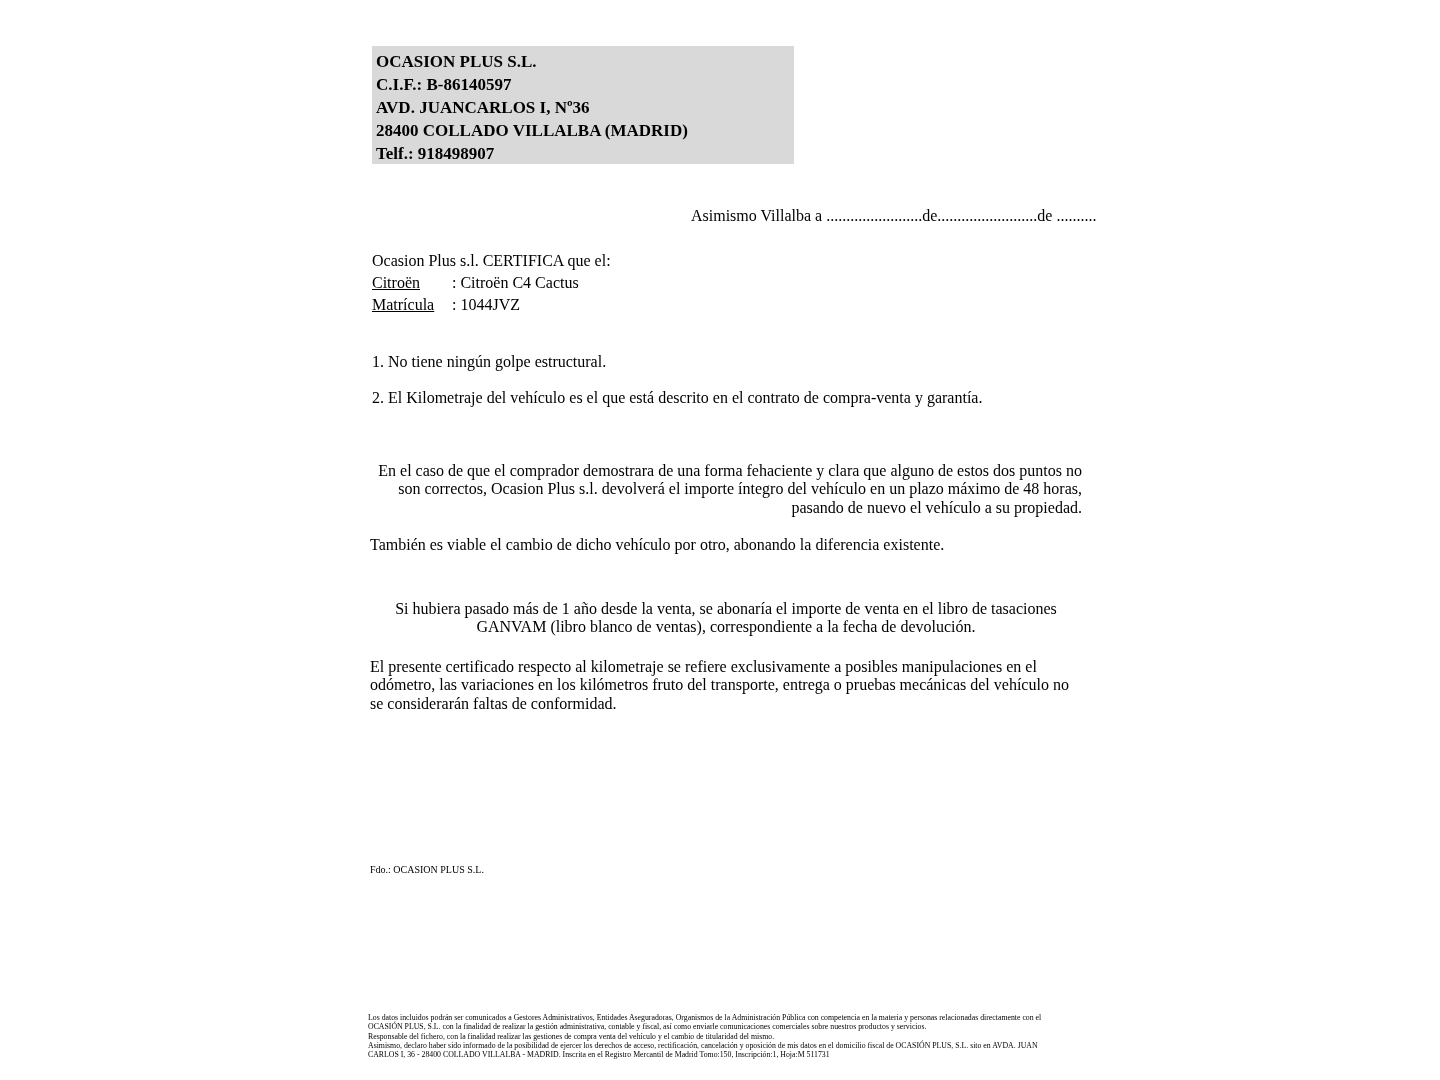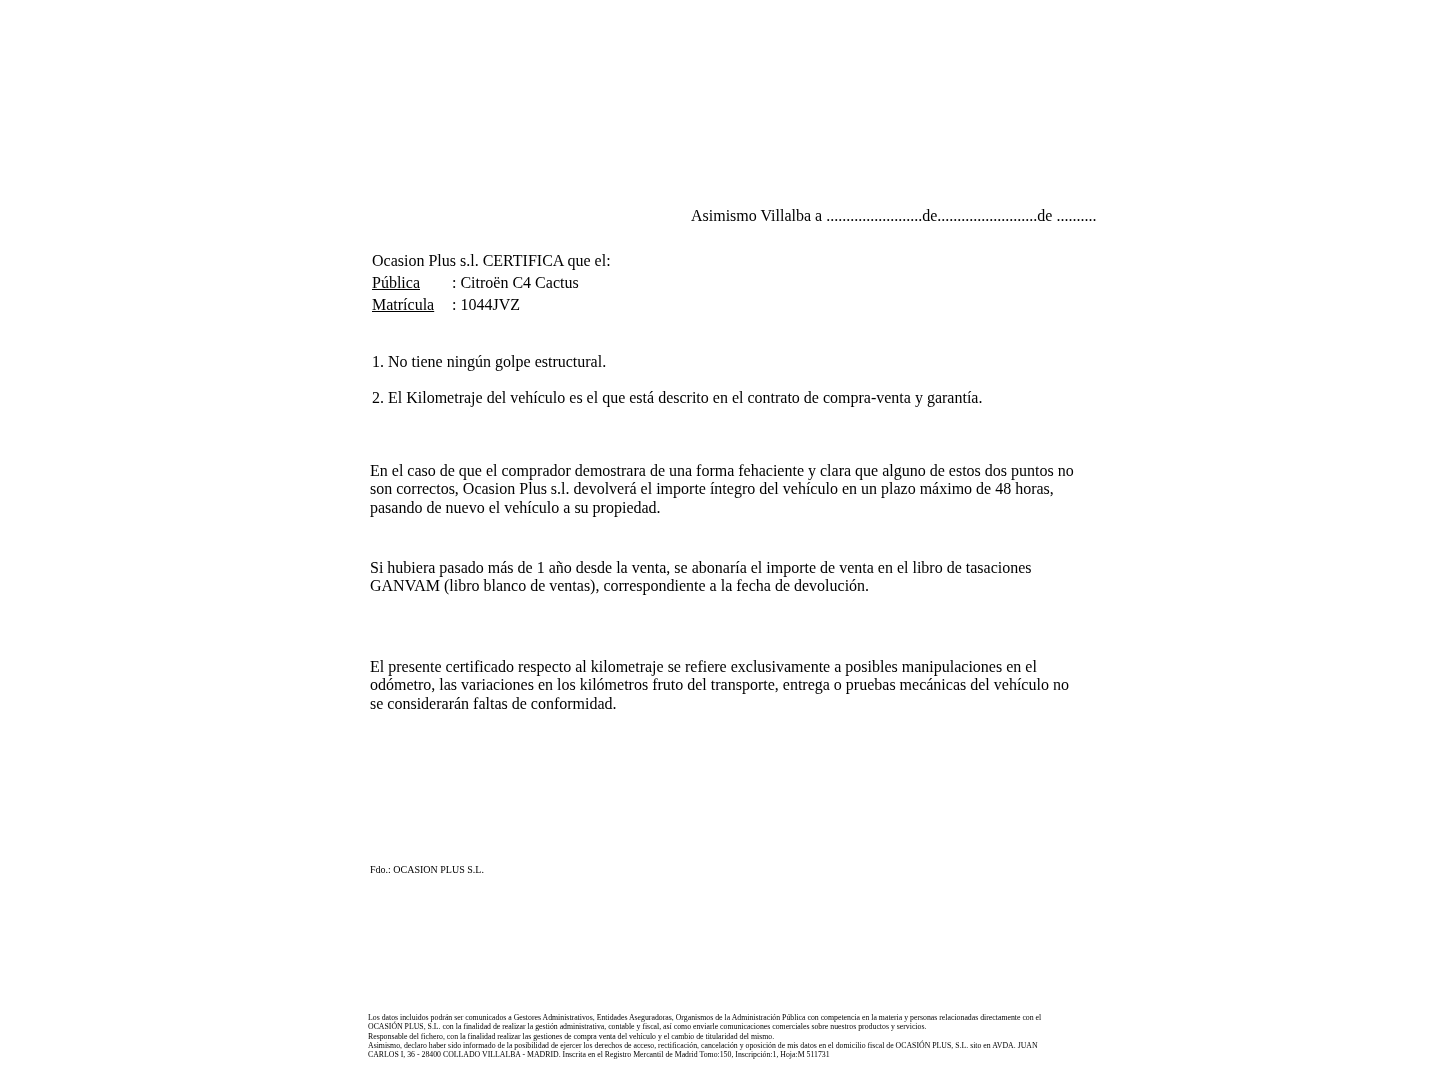--- a/index.html
+++ b/index.html
@@ -38,58 +38,66 @@
 
   .point { position:absolute; left:372px; font-size:16px; white-space:nowrap; }
   .point-1 { top:353px; }
   .point-2 { top:389px; }
 
   .para {
     position:absolute; left:370px; width:712px;
     font-size:16px; line-height:18.4px;
     text-align:left;
   }
-  .para-1 { top:462px; }
+  .para-1 { top:462px;text-align:right; }
   .para-2 { top:536px; }
-  .para-3 { top:559px; }
+  .para-3 { top:600px;text-align:center; }
   .para-4 { top:626px;margin-top:32px; }
 
   .signature {
     position:absolute; left:370px; top:864px;
     font-size:10px; white-space:nowrap;
   }
 
   .legal {
     position:absolute; left:368px; top:1013px; width:716px;
     font-size:7.8px; line-height:9.35px;
   }
   .legal .lline { white-space:nowrap; }
 </style>
 </head>
 <body>
 
 <div class="page">
 
+  <div class="header-box">
+    <div class="hline">OCASION PLUS S.L.</div>
+    <div class="hline">C.I.F.: B-86140597</div>
+    <div class="hline">AVD. JUANCARLOS I, Nº36</div>
+    <div class="hline">28400 COLLADO VILLALBA (MADRID)</div>
+    <div class="hline">Telf.: 918498907</div>
+  </div>
 
   <div class="date-line">Asimismo Villalba a ........................de.........................de ..........</div>
 
   <div class="certify">
     <div>Ocasion Plus s.l. CERTIFICA que el:</div>
     <div class="field-row">
-      <span class="field-label-box"><u>Pública</u></span><span>: Citroën C4 Cactus</span>
+      <span class="field-label-box"><u>Citroën</u></span><span>: Citroën C4 Cactus</span>
     </div>
     <div class="field-row">
       <span class="field-label-box"><u>Matrícula</u></span><span>: 1044JVZ</span>
     </div>
   </div>
 
   <div class="point point-1">1. No tiene ningún golpe estructural.</div>
   <div class="point point-2">2. El Kilometraje del vehículo es el que está descrito en el contrato de compra-venta y garantía.</div>
 
   <div class="para para-1">En el caso de que el comprador demostrara de una forma fehaciente y clara que alguno de estos dos puntos no son correctos, Ocasion Plus s.l. devolverá el importe íntegro del vehículo en un plazo máximo de 48 horas, pasando de nuevo el vehículo a su propiedad.</div>
+  <div class="para para-2">También es viable el cambio de dicho vehículo por otro, abonando la diferencia existente.</div>
   <div class="para para-3">Si hubiera pasado más de 1 año desde la venta, se abonaría el importe de venta en el libro de tasaciones GANVAM (libro blanco de ventas), correspondiente a la fecha de devolución.</div>
   <div class="para para-4">El presente certificado respecto al kilometraje se refiere exclusivamente a posibles manipulaciones en el odómetro, las variaciones en los kilómetros fruto del transporte, entrega o pruebas mecánicas del vehículo no se considerarán faltas de conformidad.</div>
 
   <div class="signature">Fdo.: OCASION PLUS S.L.</div>
 
   <div class="legal">
     <div class="lline">Los datos incluidos podrán ser comunicados a Gestores Administrativos, Entidades Aseguradoras, Organismos de la Administración Pública con competencia en la materia y personas relacionadas directamente con el</div>
     <div class="lline">OCASIÓN PLUS, S.L. con la finalidad de realizar la gestión administrativa, contable y fiscal, así como enviarle comunicaciones comerciales sobre nuestros productos y servicios.</div>
     <div class="lline">Responsable del fichero, con la finalidad realizar las gestiones de compra venta del vehículo y el cambio de titularidad del mismo.</div>
     <div class="lline">Asimismo, declaro haber sido informado de la posibilidad de ejercer los derechos de acceso, rectificación, cancelación y oposición de mis datos en el domicilio fiscal de OCASIÓN PLUS, S.L. sito en AVDA. JUAN</div>

